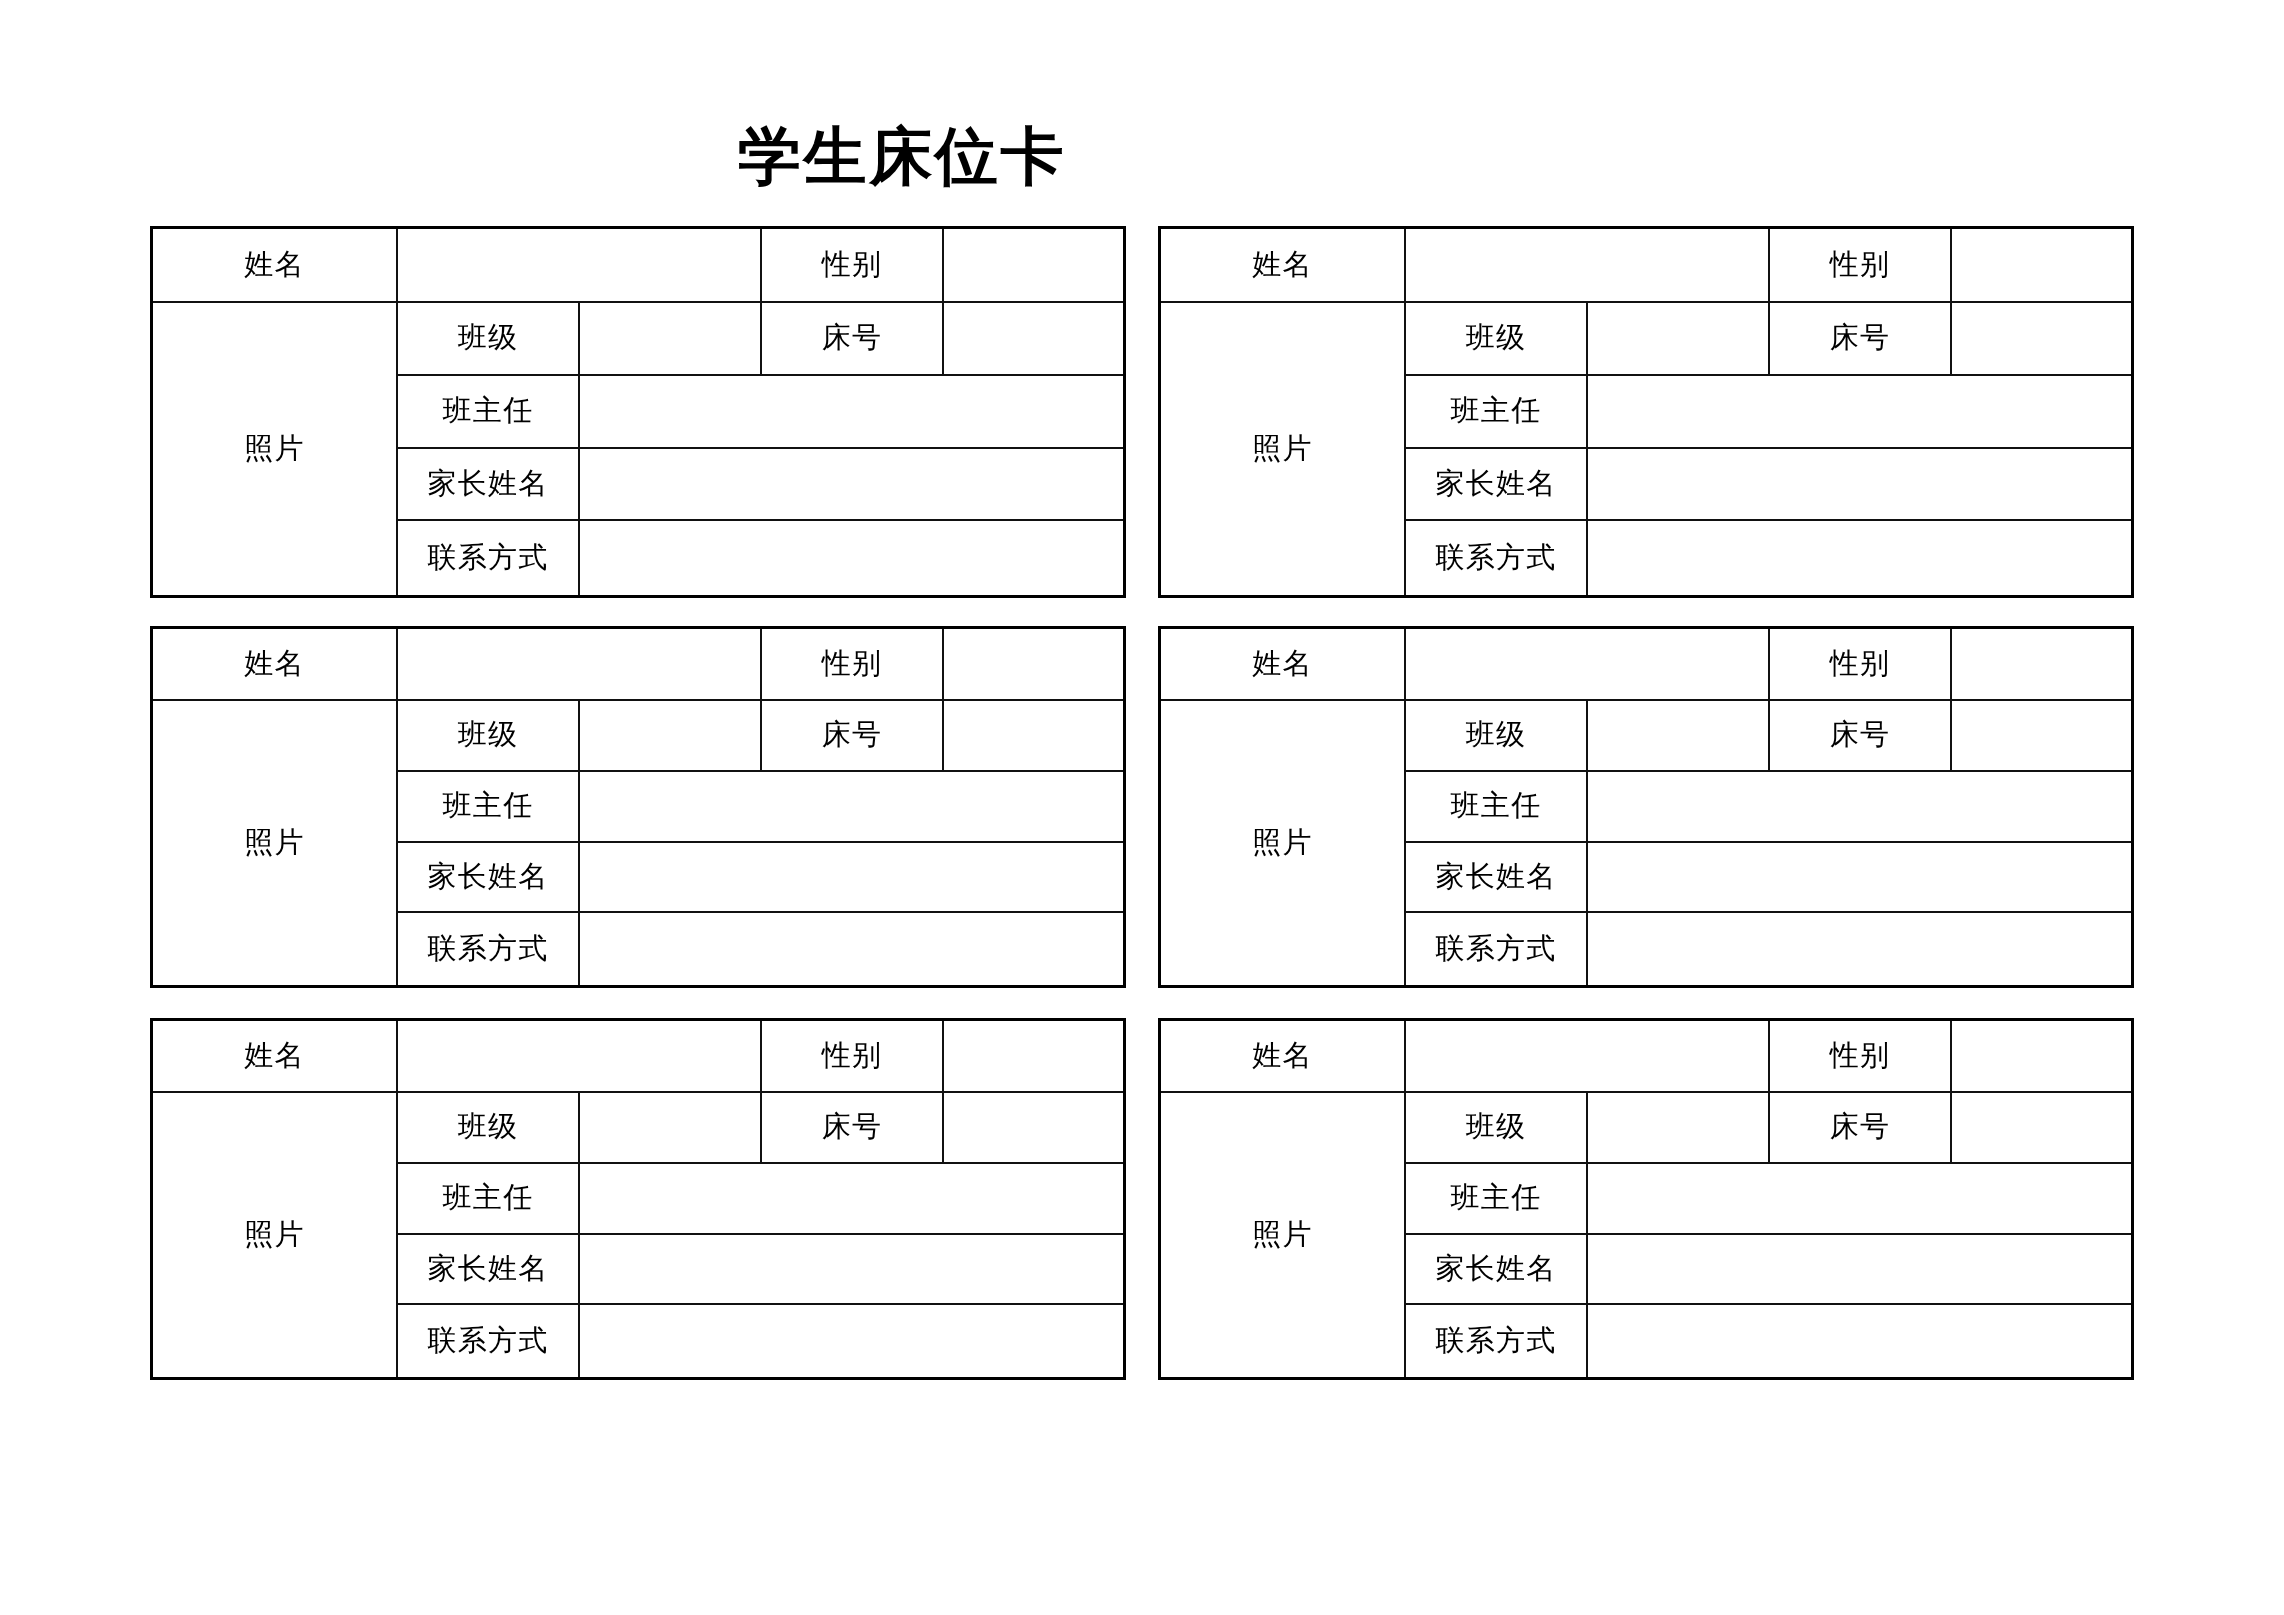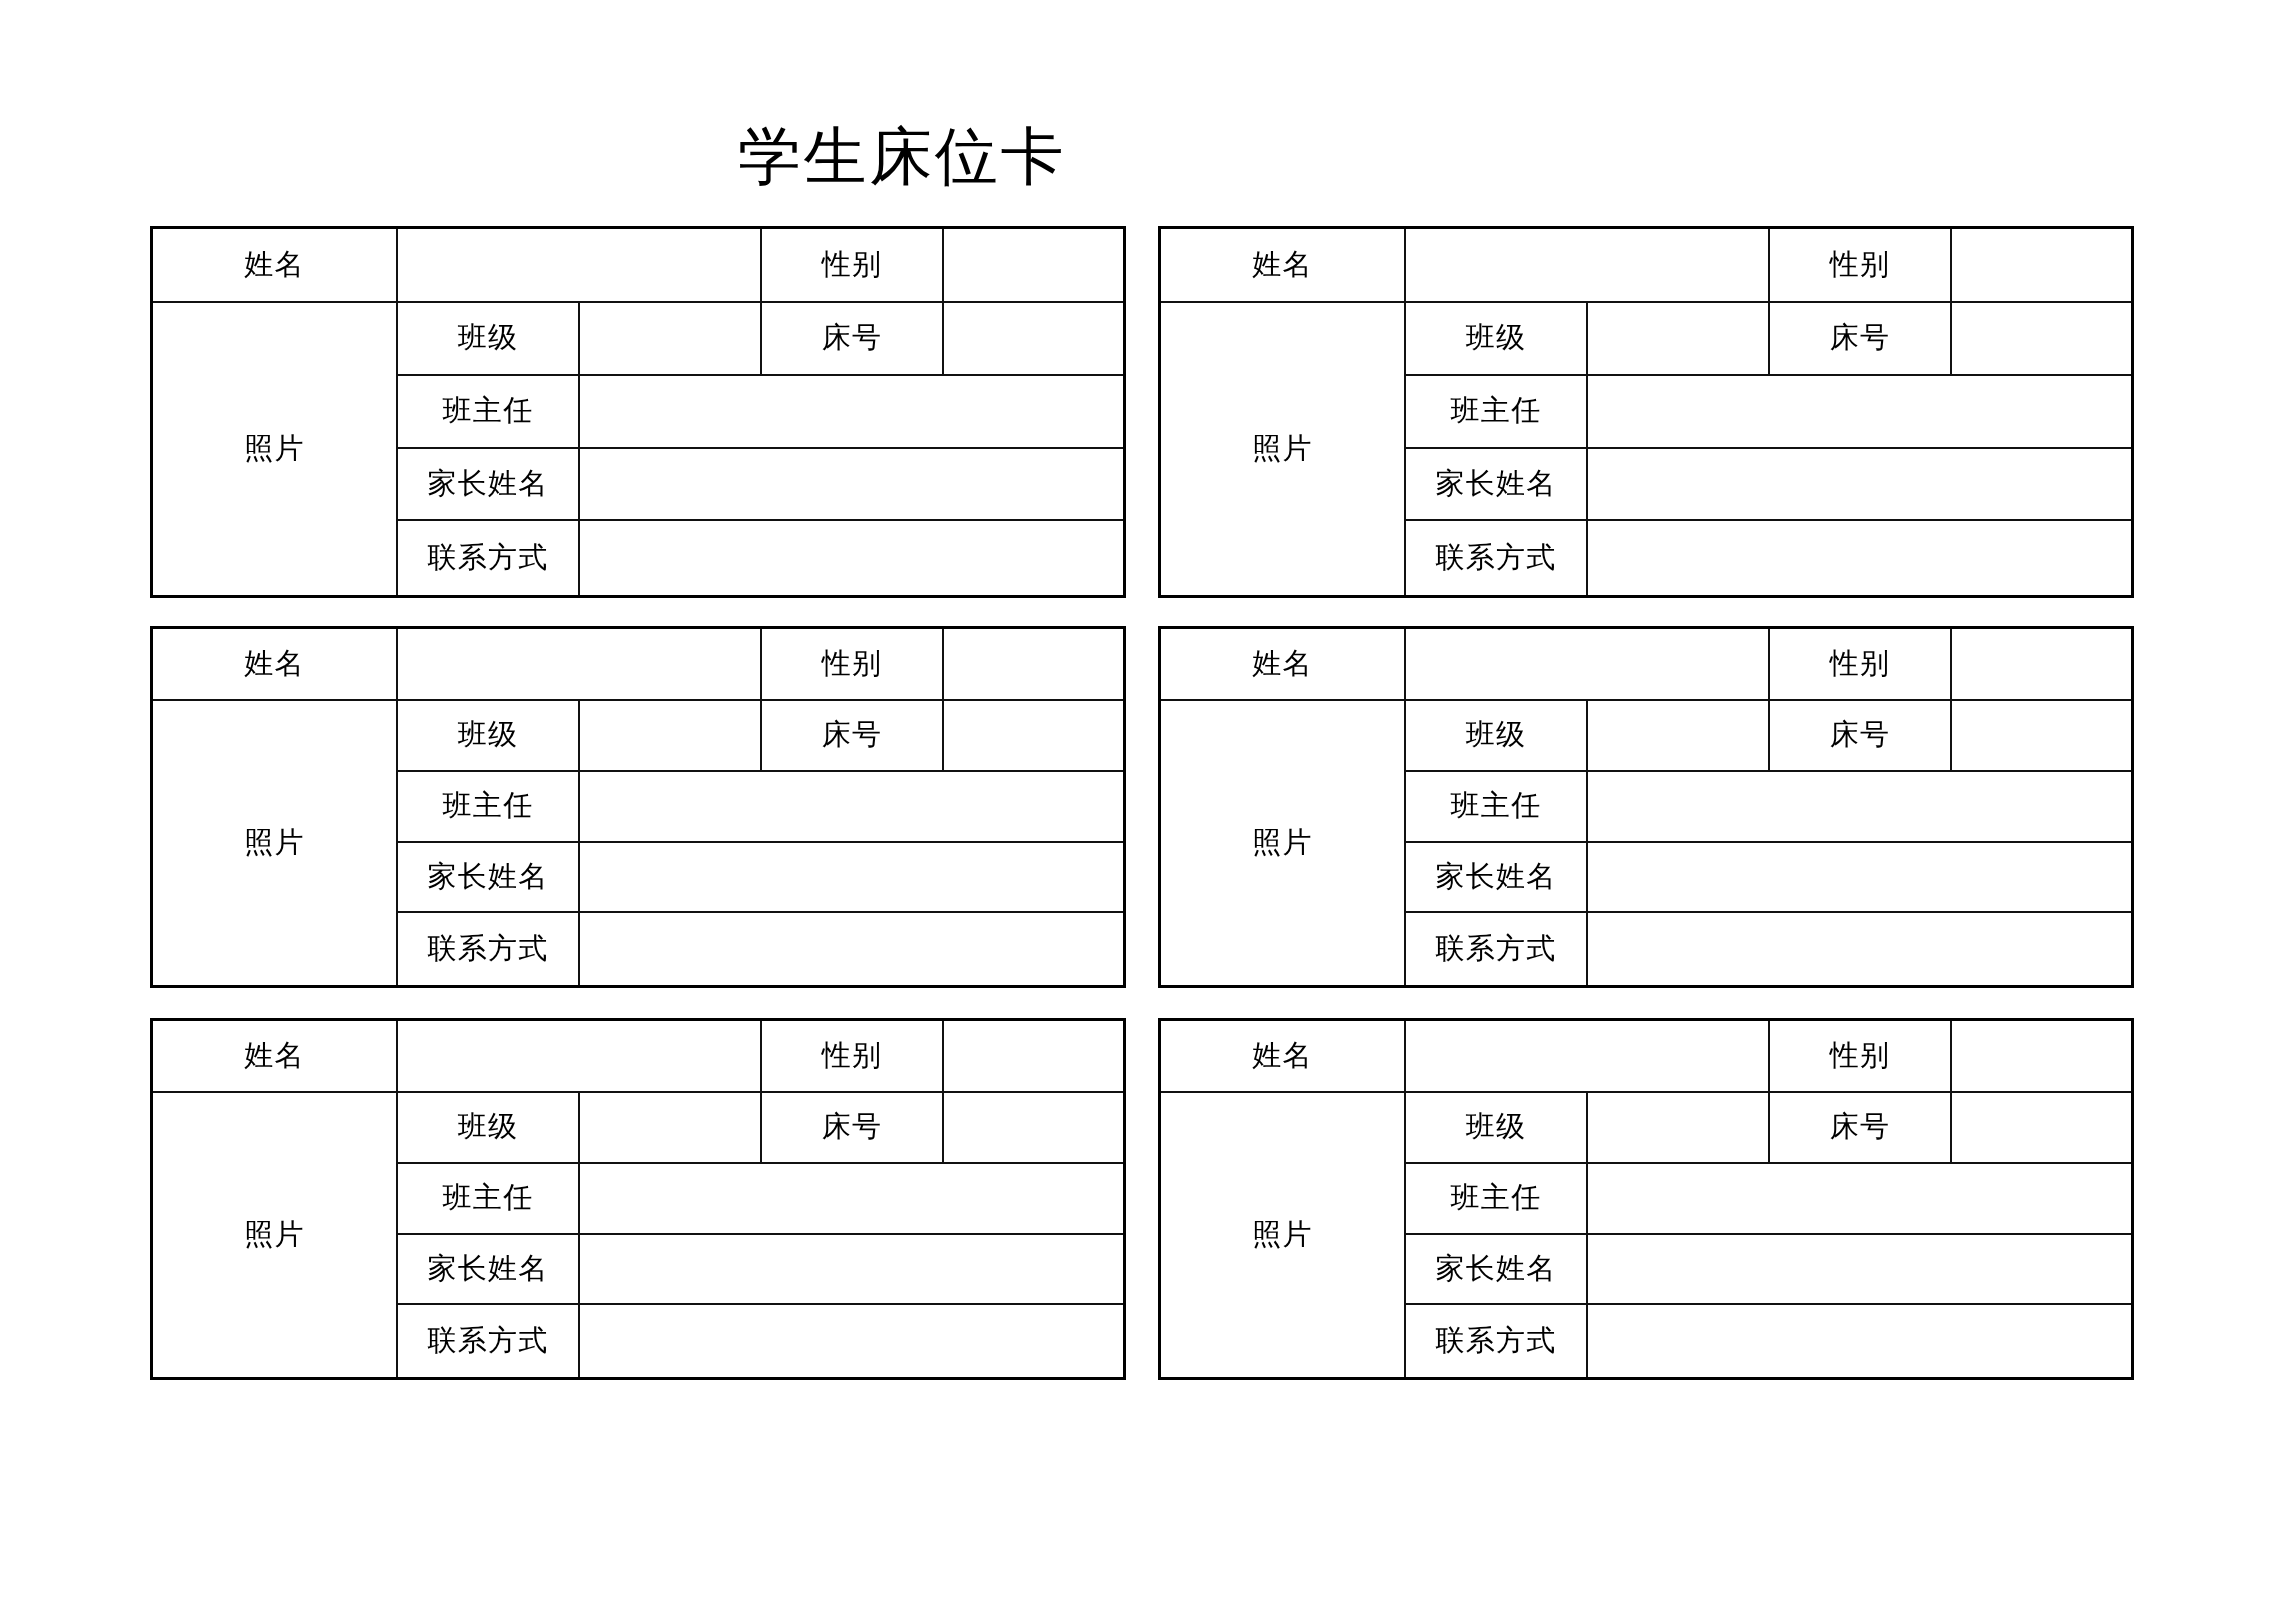--- a/index.html
+++ b/index.html
@@ -1,19 +1,19 @@
 <!DOCTYPE html>
 <html style="font-size:10.4px"><head>
 <meta charset="utf-8">
 <style>
   html, body { margin:0; padding:0; background:#ffffff; }
   body { width:2284px; height:1616px; position:relative; overflow:hidden;
          font-family: "DejaVu Serif", "Liberation Serif", serif; color:#000; }
   .title { position:absolute; left:0; top:111px; width:1804px; text-align:center;
-           font-size:63px; font-weight:normal; letter-spacing:2.6px; line-height:91px;
+           font-size:63px; font-weight:bold; letter-spacing:2.6px; line-height:91px;
            font-family: "DejaVu Serif", "Liberation Serif", serif; }
   .card { position:absolute; box-sizing:border-box; border:3.9px solid #000; background:#fff; }
   .grid { position:absolute; inset:0; display:grid; }
   .cell { border-right:2px solid #111; border-bottom:2px solid #111; display:flex;
           align-items:center; justify-content:center; font-size:29px; letter-spacing:1.3px;
           box-sizing:border-box; white-space:nowrap; }
   .cell.nr { border-right:none; }
   .cell.nb { border-bottom:none; }
   .input { background:#fff; }
 </style>

